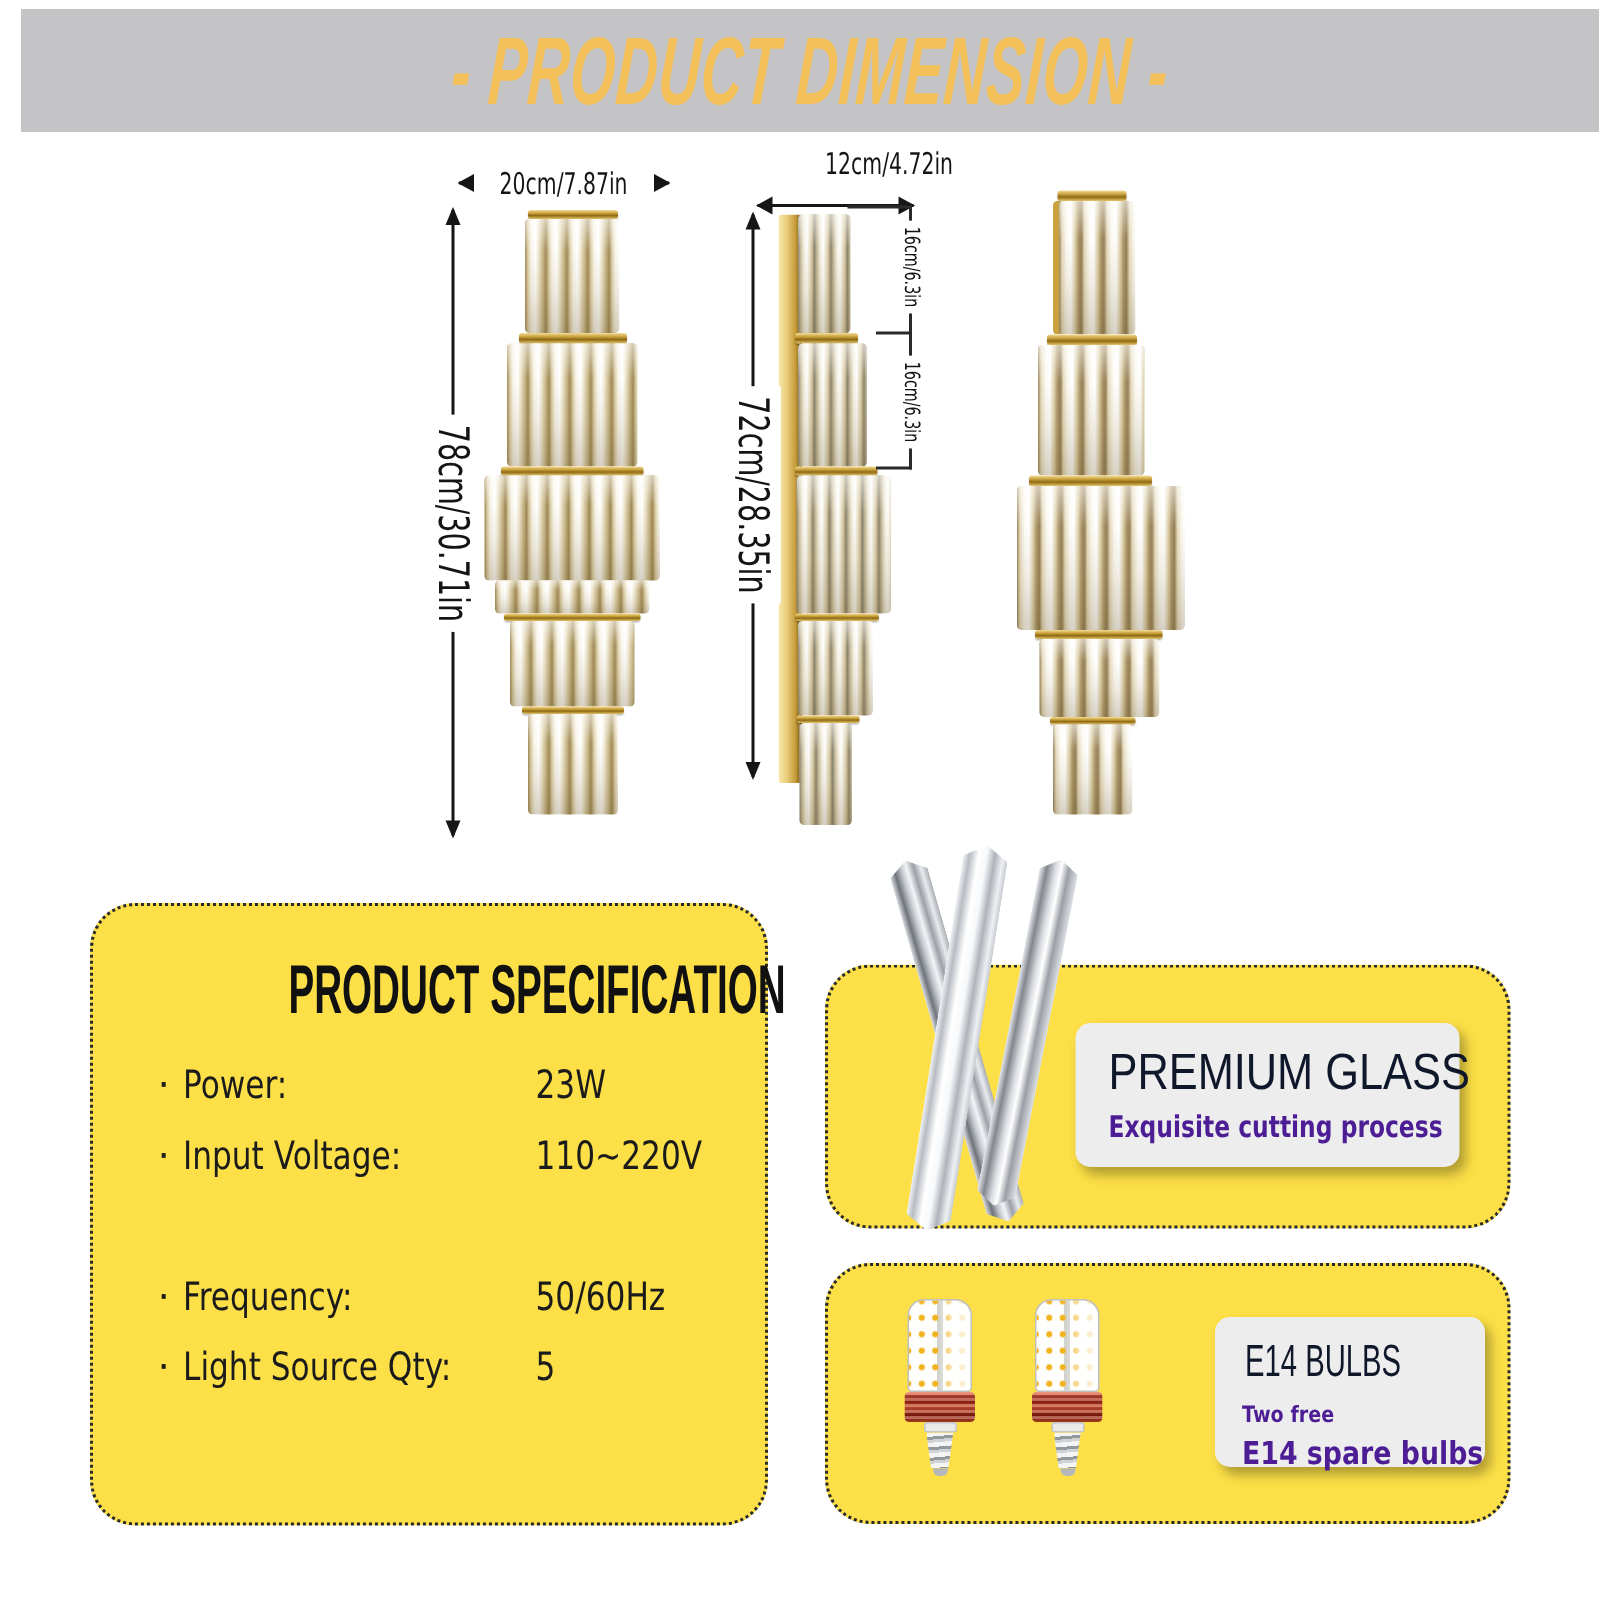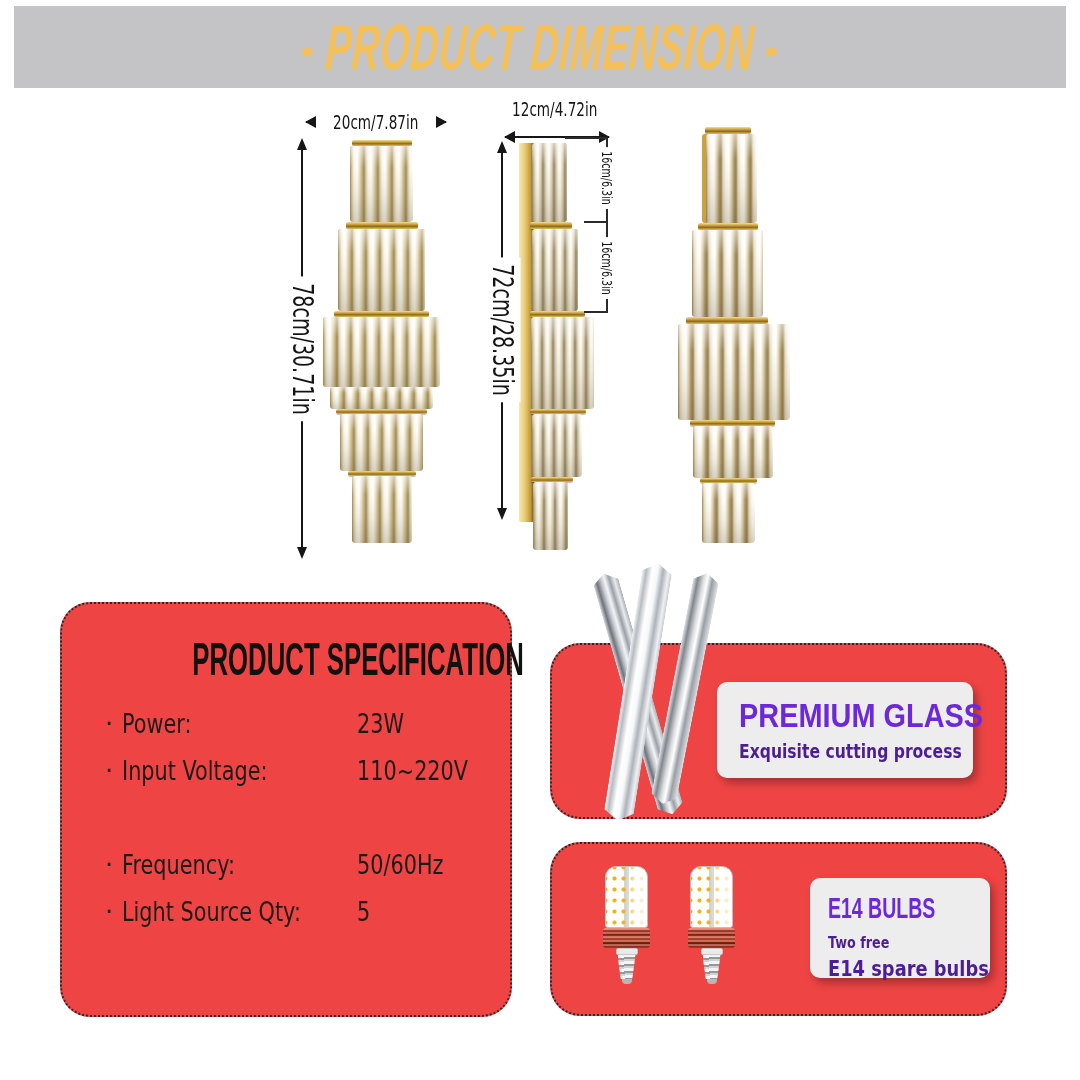--- a/index.html
+++ b/index.html
@@ -50,34 +50,34 @@
   .hlabel{font-size:20px;white-space:nowrap;margin:0 3px;display:inline-block;
      transform:scaleX(.68);transform-origin:center;color:#141414;}
   .h2arrow{position:absolute;height:2px;background:#161616;}
   .h2arrow::before{content:"";position:absolute;left:-1px;top:-5px;
      border-top:6px solid transparent;border-bottom:6px solid transparent;border-right:11px solid #161616;}
   .h2arrow::after{content:"";position:absolute;right:-1px;top:-5px;
      border-top:6px solid transparent;border-bottom:6px solid transparent;border-left:11px solid #161616;}
   .bline{position:absolute;background:#2a2a2a;}
 
   
-  .dotbox{position:absolute;border:2.5px dotted #2a2a2a;border-radius:30px;background:#ef4444;}
+  .dotbox{position:absolute;border:2.5px dotted #2a2a2a;border-radius:30px;background:#fde047;}
   .spec-title{margin-top:32px;text-align:center;font-family:"Liberation Sans",sans-serif;
      font-weight:bold;font-size:46px;line-height:1;color:#111;}
   .cnd{display:inline-block;white-space:nowrap;transform-origin:left center;}
   .cnd.ctr{transform-origin:center;}
   .sx56{transform:scaleX(.56);} .sx80{transform:scaleX(.80);}
   .sx65{transform:scaleX(.65);} .sx78{transform:scaleX(.78);} .sx85{transform:scaleX(.85);}
   .spec-row{position:absolute;left:43px;height:34px;font-size:26px;white-space:nowrap;color:#1b1b1b;}
   .bullet{display:inline-block;margin-right:9px;font-size:26px;}
   .spec-value{position:absolute;left:252px;top:0;}
 
   .plate{position:absolute;background:#ededee;border-radius:10px;
      box-shadow:4px 5px 8px rgba(0,0,0,.30);}
-  .plate .p-title{font-family:"Liberation Sans",sans-serif;font-weight:bold;color:#6d28d9;line-height:1.1;}
+  .plate .p-title{font-family:"Liberation Sans",sans-serif;font-weight:normal;color:#0f172a;line-height:1.1;text-align:right;}
   .plate .p-sub{font-weight:bold;color:#4c1d95;}
 
   
   .rod{position:absolute;clip-path:polygon(50% 0,100% 3.5%,100% 96.5%,50% 100%,0 96.5%,0 3.5%);}
   .rod-a{background:linear-gradient(90deg,#dfe2e6 0%,#6f747b 16%,#c6cad0 34%,#f2f4f7 48%,
           #9ba0a7 66%,#e8ebee 84%,#a7acb2 100%);}
   .rod-b{background:linear-gradient(90deg,#f2f4f6 0%,#b7bcc2 14%,#ffffff 34%,#f6f8fa 52%,
           #aeb3ba 70%,#eef0f3 88%,#c5c9ce 100%);}
   .rod-c{background:linear-gradient(90deg,#e8eaee 0%,#82878e 18%,#d9dce0 40%,#ffffff 55%,
           #9a9fa6 74%,#dfe2e6 100%);}
@@ -141,21 +141,21 @@
     <div class="gband" style="left:530px;top:222px;width:42px;height:7px;"></div>
     <div class="tier st-b" style="left:532px;top:229px;width:46px;height:82px;"></div>
     <div class="gband" style="left:530px;top:311px;width:55px;height:6px;"></div>
     <div class="tier st-b" style="left:531px;top:317px;width:63px;height:92px;"></div>
     <div class="gband" style="left:530px;top:409px;width:56px;height:5px;"></div>
     <div class="tier st-b" style="left:532px;top:414px;width:50px;height:63px;"></div>
     <div class="gband" style="left:531px;top:477px;width:42px;height:5px;"></div>
     <div class="tier st-b" style="left:533px;top:482px;width:35px;height:68px;"></div>
   </div>
 
-  <div class="abs" style="left:492px;top:97px;width:112px;text-align:left;">
+  <div class="abs" style="left:530px;top:97px;width:112px;text-align:left;">
     <span class="hlabel cnd ctr" style="margin:0;">12cm/4.72in</span>
   </div>
   <div class="h2arrow" style="left:505px;top:136px;width:104px;"></div>
 
   <div class="vline" style="left:501px;top:143px;height:375px;"></div>
   <span class="vlabel" style="left:502px;top:330px;">72cm/28.35in</span>
 
   <div class="bline" style="left:565px;top:137px;width:43px;height:2px;"></div>
   <div class="bline" style="left:584px;top:221px;width:24px;height:2px;"></div>
   <div class="bline" style="left:584px;top:311px;width:24px;height:2px;"></div>

